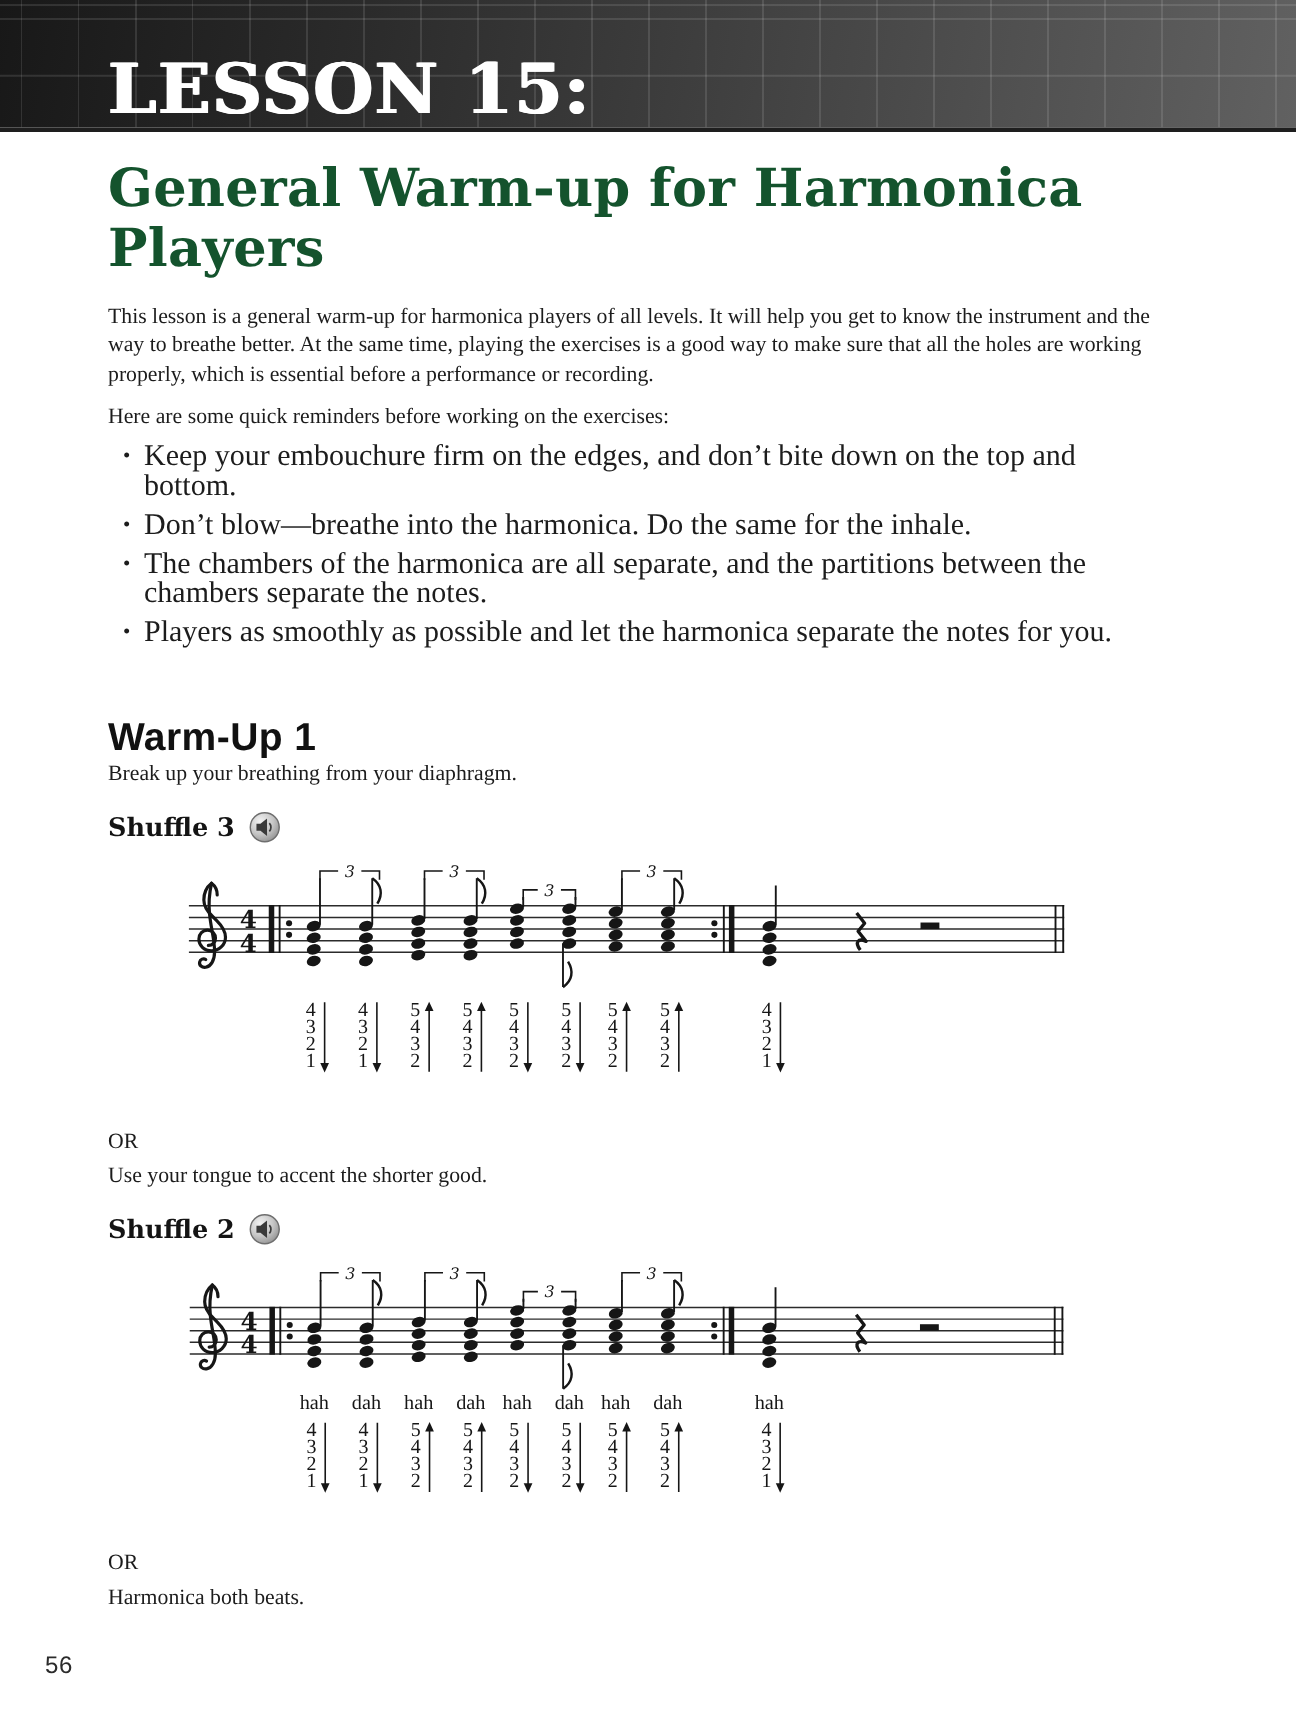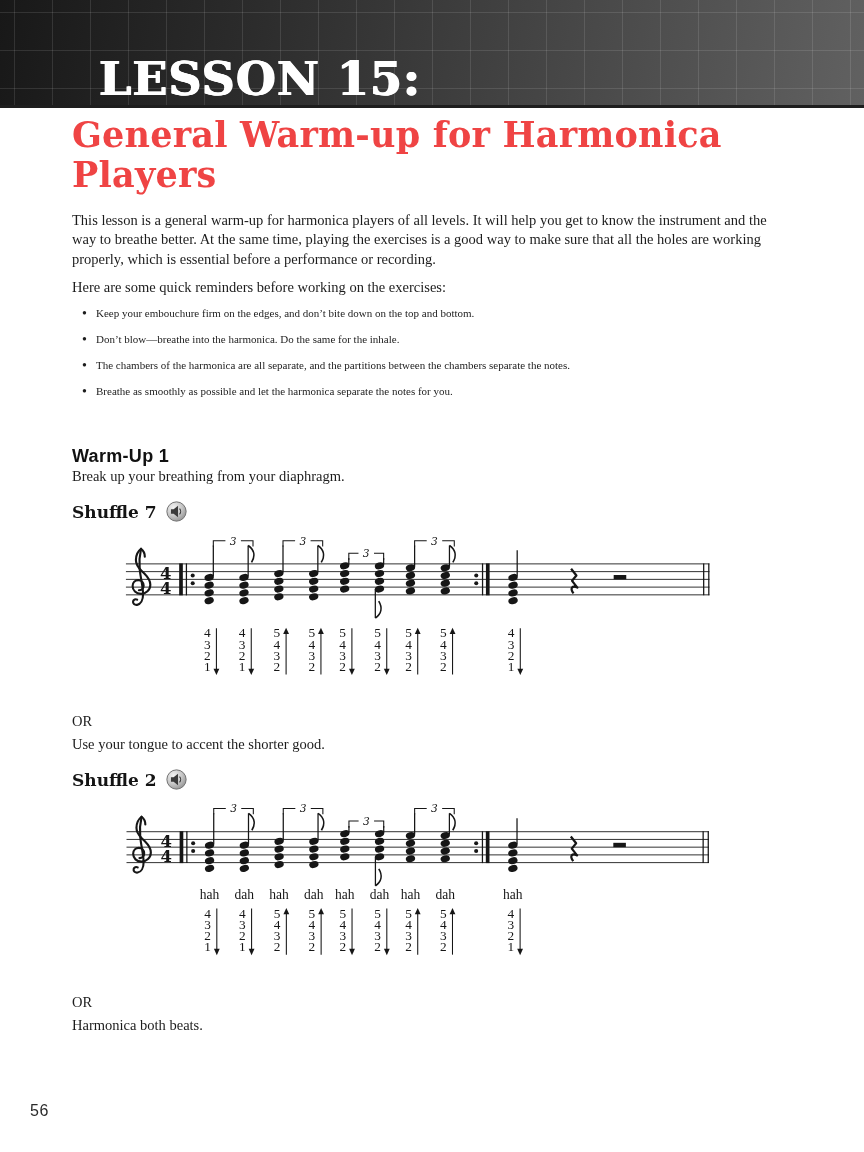--- a/index.html
+++ b/index.html
@@ -2,49 +2,49 @@
 <html><head>
 <meta charset="utf-8">
 <style>
   html,body{margin:0;padding:0;background:#e8e8e8;}
   .page{
     width:864px;height:1152px;position:relative;background:#ffffff;
     font-family:"Liberation Serif",serif;color:#1c1c1c;overflow:hidden;margin:0 auto;
   }
   
   .header{
-    height:108px;display:flex;align-items:flex-end;padding-left:99px;box-sizing:border-box;
+    height:88px;display:flex;align-items:flex-end;padding-left:72px;box-sizing:border-box;
     border-bottom:3px solid #1e1e1e;
     background-image:
       repeating-linear-gradient(to right, rgba(255,255,255,.11) 0 1px, transparent 1px 38px),
       repeating-linear-gradient(to bottom, rgba(255,255,255,.11) 0 1px, transparent 1px 38px),
       linear-gradient(100deg,#181818 0%,#2b2b2b 28%,#464646 64%,#616161 100%);
     background-position:14px 12px,14px 12px,0 0;
   }
   .lesson-number{
     font-family:"DejaVu Serif",serif;font-weight:bold;font-size:46px;line-height:1;
     color:#ffffff;letter-spacing:1px;padding-bottom:3px;
     text-shadow:0.7px 0 0 #fff,-0.7px 0 0 #fff;
   }
   
   .content{padding:0 72px;width:700px;box-sizing:content-box;}
   h1.page-title{
     font-family:"DejaVu Serif",serif;font-weight:bold;font-size:35px;line-height:1.15;
-    margin:7px 0 0;color:#ef4444;letter-spacing:0.2px;
+    margin:18px 0 0;color:#14532d;letter-spacing:0.2px;
   }
   p.body{font-size:14.5px;line-height:19.5px;margin:0;}
   p.intro{margin-top:15px;}
   p.reminders-intro{margin-top:9px;}
   ul.reminders{list-style:none;margin:5px 0 0;padding:0;}
   ul.reminders li{
-    position:relative;padding-left:24px;margin:6.5px 0;font-size:11px;line-height:19.5px;
+    position:relative;padding-left:24px;margin:6.5px 0;font-size:20px;line-height:19.5px;
   }
   ul.reminders li::before{content:"\2022";position:absolute;left:10px;top:0;font-size:14px;}
   h2.warmup-title{
-    font-family:"Liberation Sans",sans-serif;font-weight:700;font-size:18px;
+    font-family:"Liberation Sans",sans-serif;font-weight:700;font-size:26px;
     letter-spacing:0.3px;margin:44px 0 0;color:#111111;
   }
   p.warmup-line1{margin-top:12px;}
   p.warmup-line2{margin-top:0;}
   .shuffle-label{
     display:flex;align-items:center;gap:9px;margin:15px 0 0;
     font-family:"DejaVu Serif",serif;font-weight:bold;font-size:17px;color:#141414;
   }
   .audio-btn{display:inline-flex;cursor:pointer;line-height:0;}
   .music{margin:5px 0 0 52px;line-height:0;}
@@ -69,29 +69,29 @@
     <h1 class="page-title">General Warm-up for Harmonica Players</h1>
 
     <p class="body intro">This lesson is a general warm-up for harmonica players of all levels. It will help you get to know the instrument and the way to breathe better. At the same time, playing the exercises is a good way to make sure that all the holes are working properly, which is essential before a performance or recording.</p>
 
     <p class="body reminders-intro">Here are some quick reminders before working on the exercises:</p>
 
     <ul class="reminders">
       <li>Keep your embouchure firm on the edges, and don’t bite down on the top and bottom.</li>
       <li>Don’t blow—breathe into the harmonica. Do the same for the inhale.</li>
       <li>The chambers of the harmonica are all separate, and the partitions between the chambers separate the notes.</li>
-      <li>Breathe as smoothly as possible and let the harmonica separate the notes for you.</li>
+      <li>Players as smoothly as possible and let the harmonica separate the notes for you.</li>
     </ul>
 
     <h2 class="warmup-title">Warm-Up 1</h2>
 
     <p class="body warmup-line2">Break up your breathing from your diaphragm.</p>
 
     <div class="shuffle-label">
-      <span>Shuffle 7</span>
+      <span>Shuffle 3</span>
       <span class="audio-btn">
         <svg width="21" height="21" viewBox="0 0 22 22">
           <defs>
             <radialGradient id="agrad1" cx="35%" cy="30%" r="80%">
               <stop offset="0%" stop-color="#f3f3f3"></stop>
                 <stop offset="55%" stop-color="#c6c6c6"></stop>
                 <stop offset="100%" stop-color="#8d8d8d"></stop>
             </radialGradient>
           </defs>
           <circle cx="11" cy="11" r="10.1" fill="url(#agrad1)" stroke="#6e6e6e" stroke-width="1"></circle>

